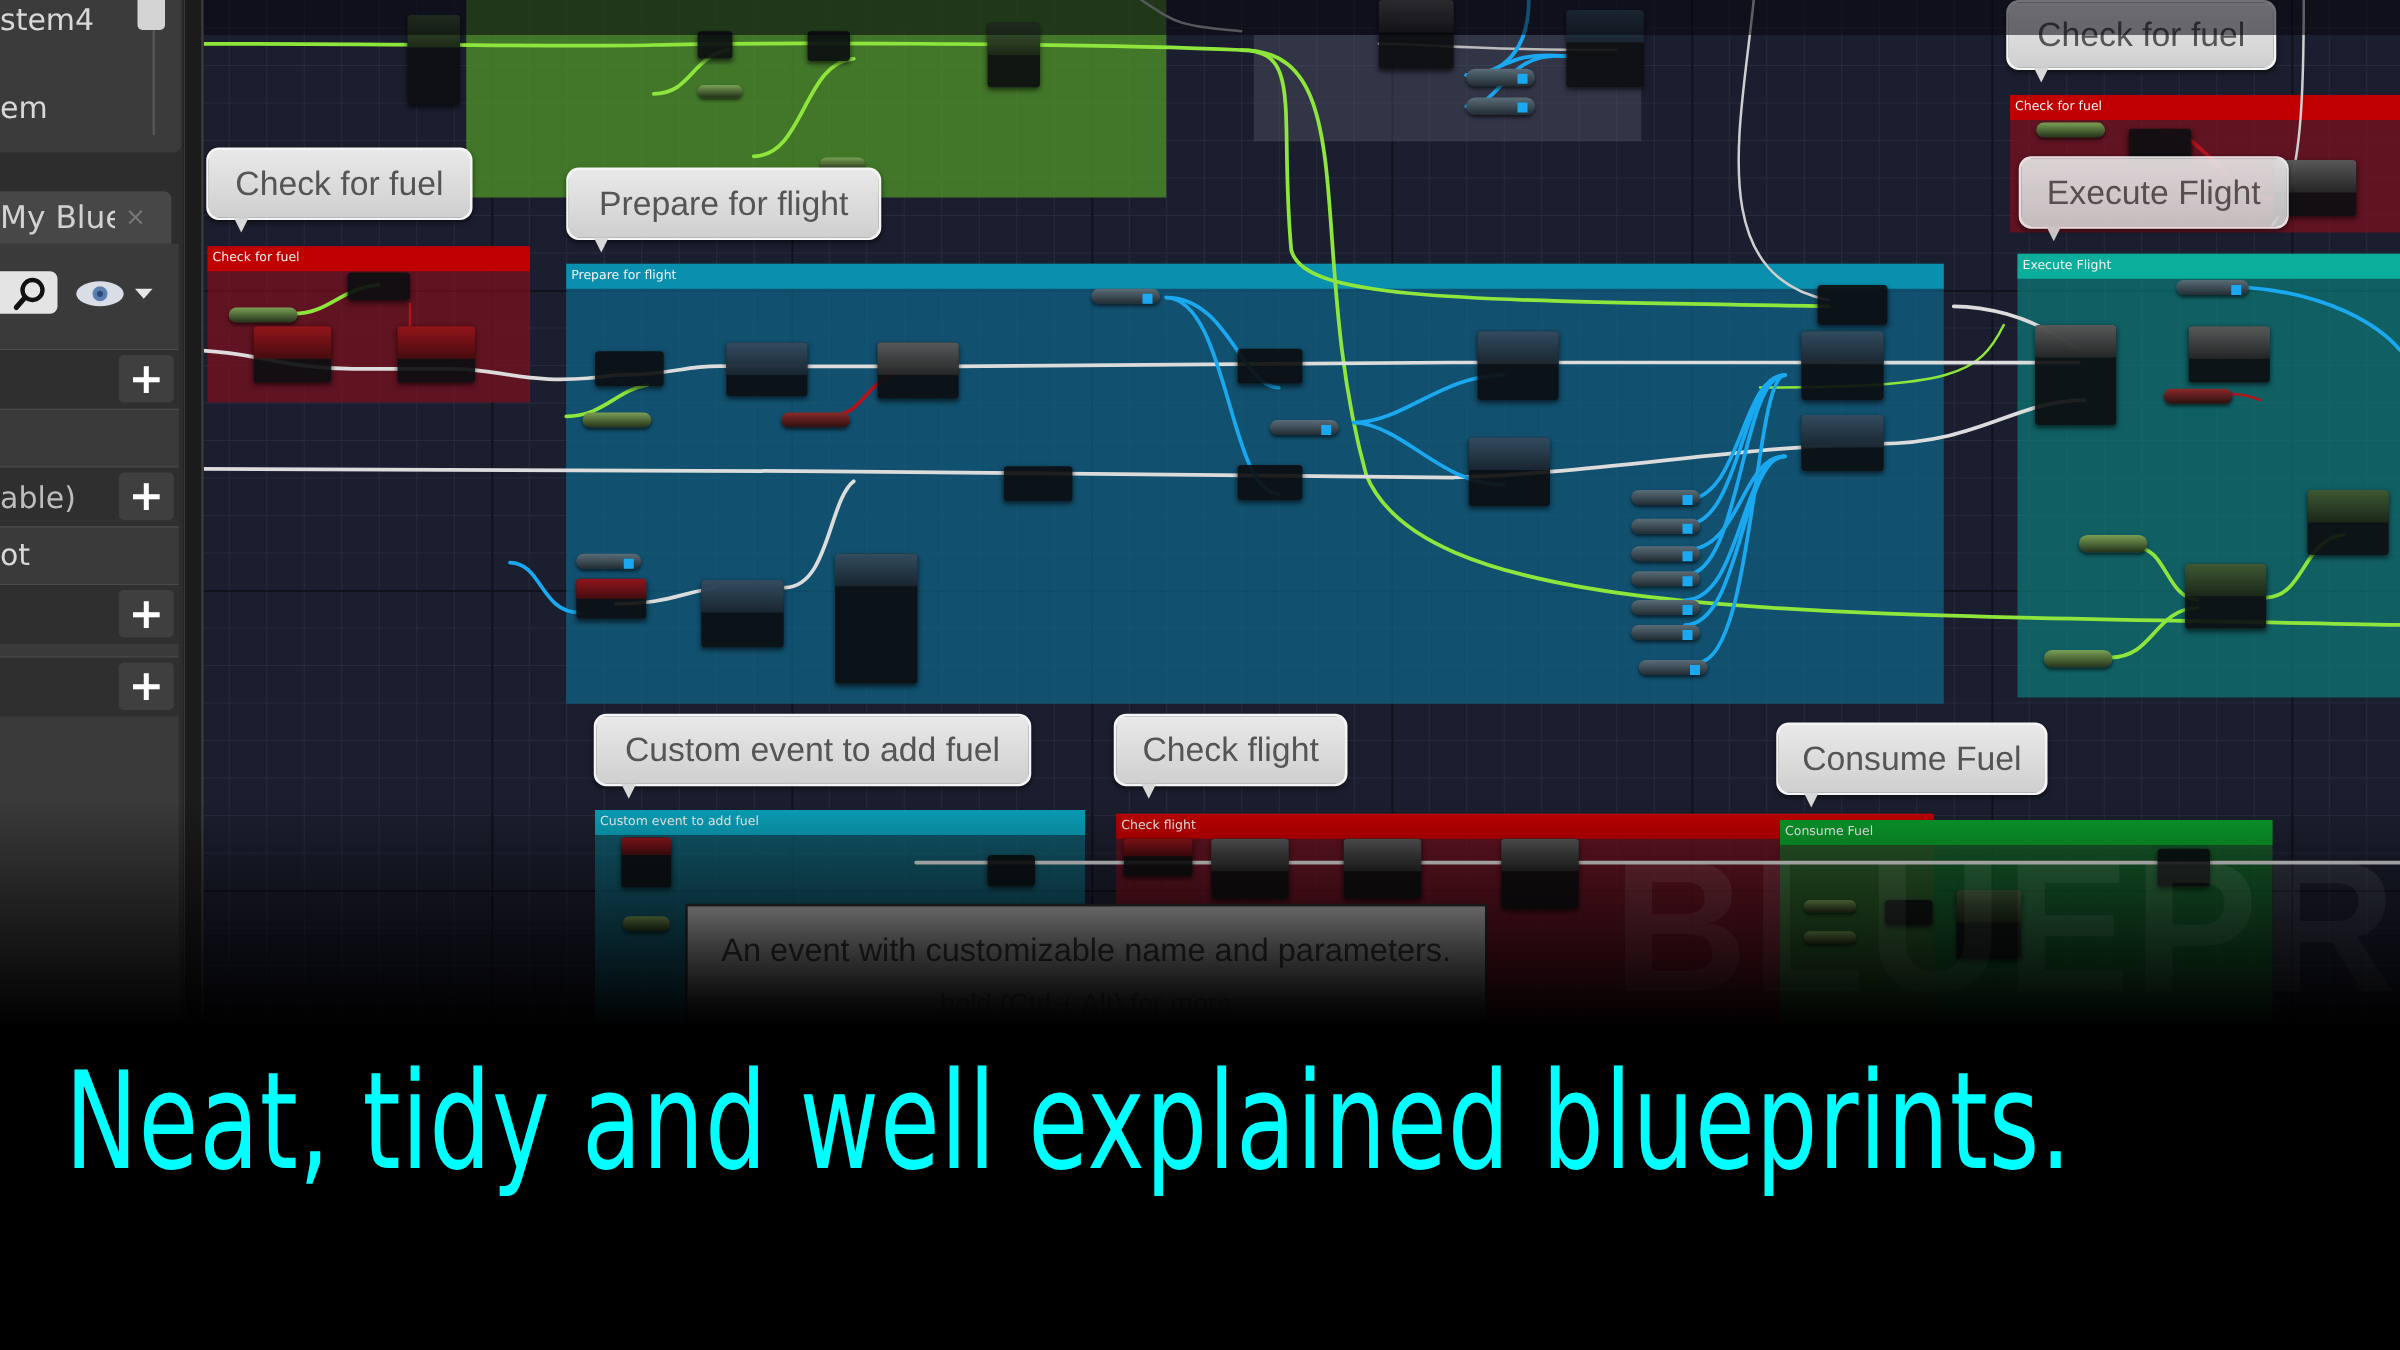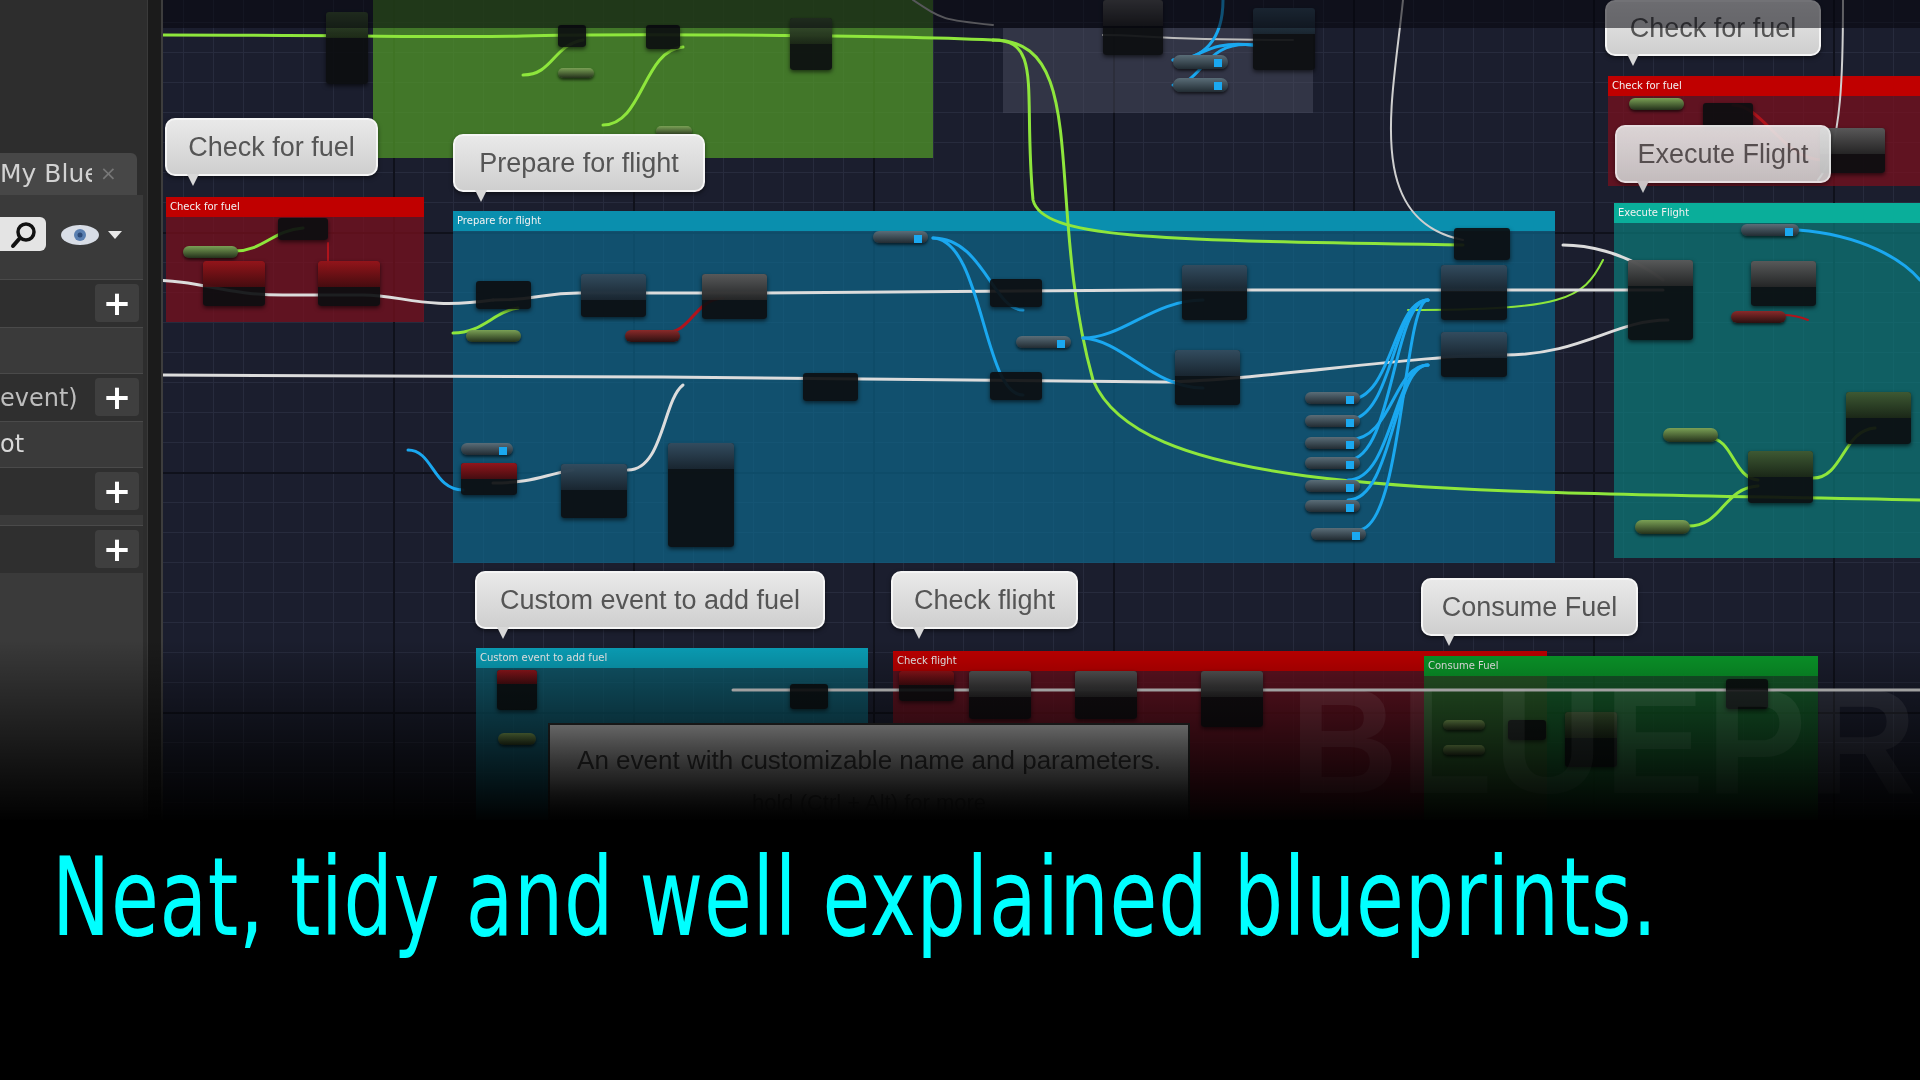--- a/index.html
+++ b/index.html
@@ -71,20 +71,26 @@
 
   
   .fade { position: absolute; left: 0; top: 640px; width: 1920px; height: 200px; background: linear-gradient(180deg, rgba(0,0,0,0), rgba(0,0,0,1) 92%); }
   .caption-bar { position: absolute; left: 0; top: 820px; width: 1920px; height: 260px; background: #000; }
   .caption { position: absolute; left: 52px; top: 835px; font-family: "DejaVu Sans", sans-serif; font-size: 108px; color: #00ffff; white-space: nowrap; transform: scaleX(0.72); transform-origin: left top; letter-spacing: 1px; }
 </style>
 </head>
 <body>
 
 <div class="sidebar">
+  <div class="sb-top">
+    <div class="row" style="top:2px;">stem4</div>
+    <div class="row" style="top:72px;">em</div>
+    <div class="sb-scroll-track"></div>
+    <div class="sb-scroll-thumb"></div>
+  </div>
 
   <div class="sb-tab">
     <span class="lbl">My Blue|</span>
     <span class="x">×</span>
   </div>
 
   <div class="sb-panel">
     <div class="sb-search">
       <svg width="28" height="28" viewBox="0 0 28 28">
           <circle cx="16" cy="11" r="8" fill="none" stroke="#111" stroke-width="3.5"></circle>
@@ -99,21 +105,21 @@
     <div class="sb-caret"></div>
 
     <div class="sb-section" style="top:84px;">
       <span class="lbl"></span>
       <div class="sb-plus">+</div>
     </div>
     <div class="sb-sub" style="top:132px;">
       <span class="lbl"></span>
     </div>
     <div class="sb-section" style="top:178px;">
-      <span class="lbl">event)</span>
+      <span class="lbl">able)</span>
       <div class="sb-plus">+</div>
     </div>
     <div class="sb-sub" style="top:226px;padding-left:32px;">
       <span class="lbl">ot</span>
     </div>
     <div class="sb-section" style="top:272px;">
       <span class="lbl"></span>
       <div class="sb-plus">+</div>
     </div>
     <div class="sb-section" style="top:330px;">

